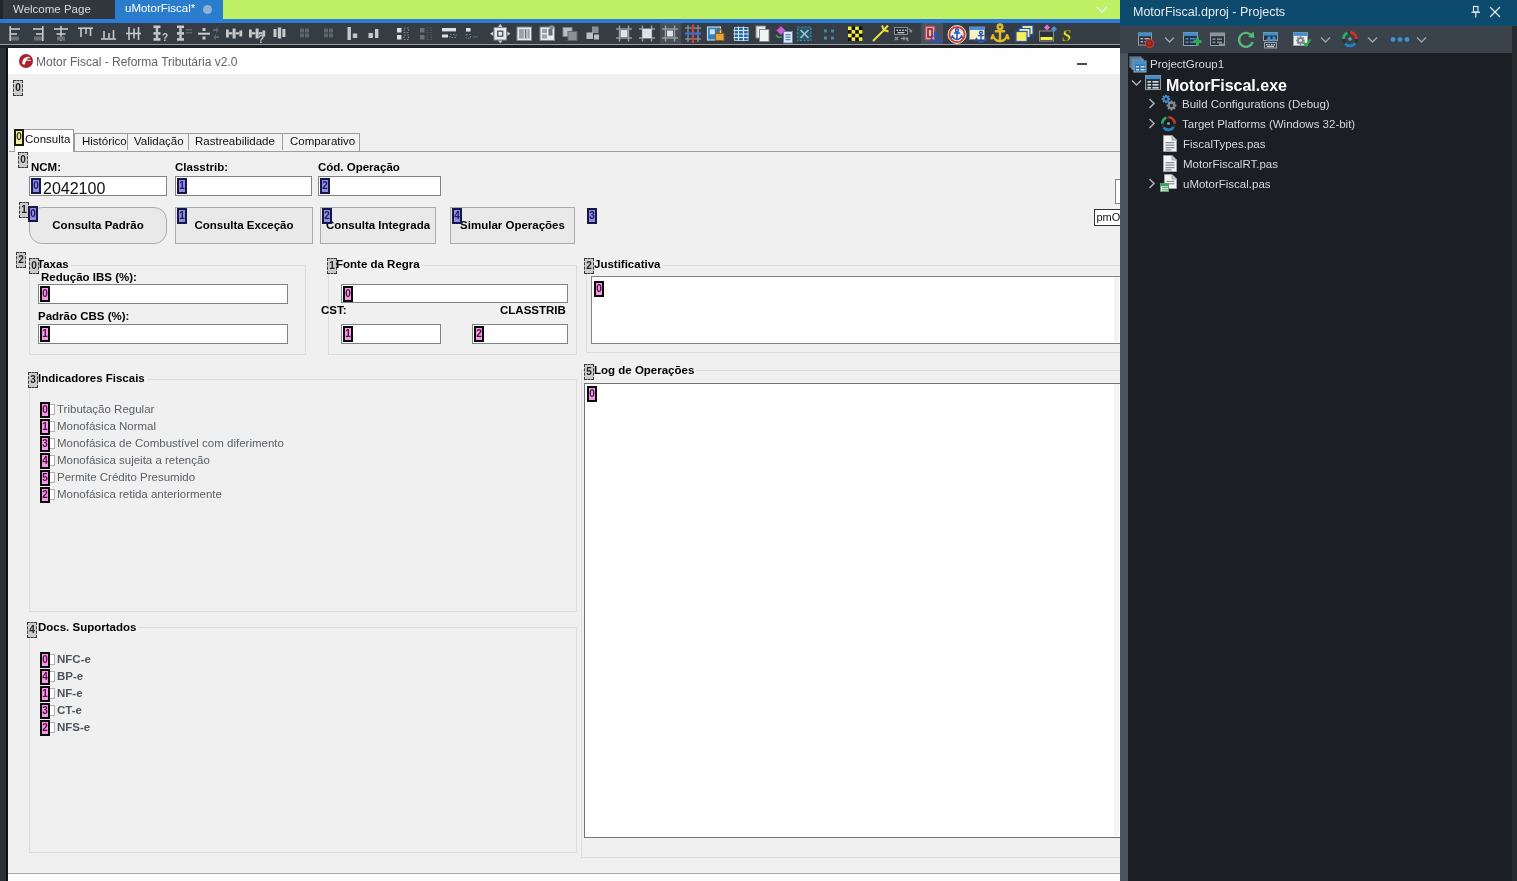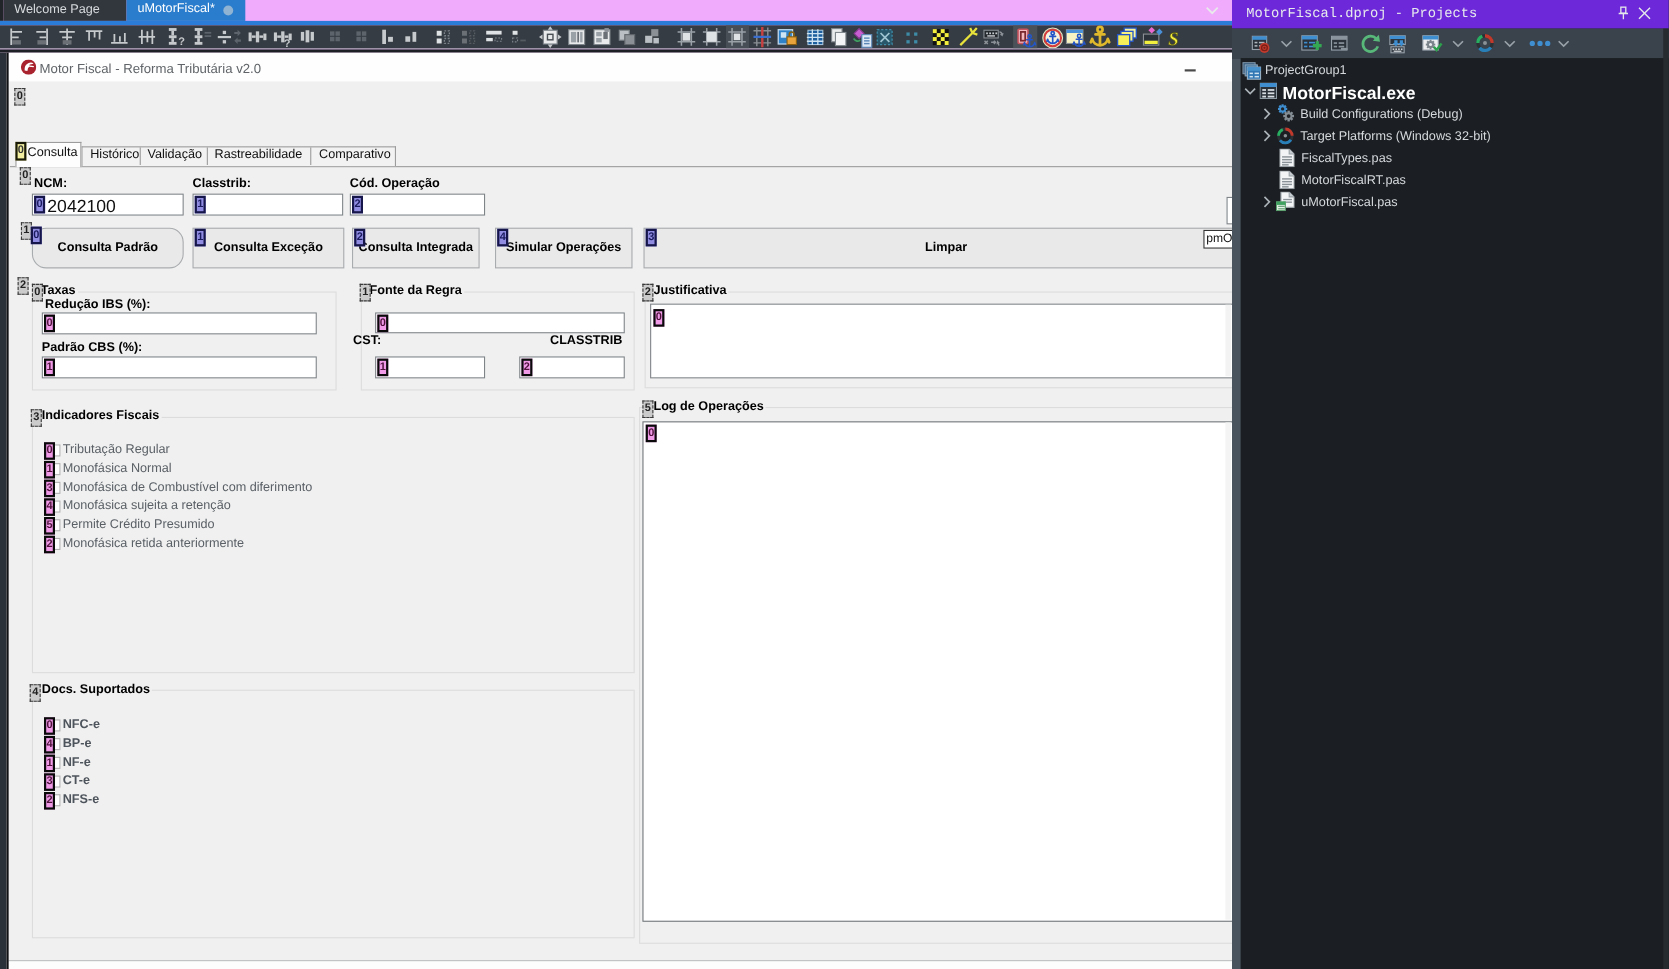--- a/index.html
+++ b/index.html
@@ -13,21 +13,21 @@
 .gp{position:absolute;box-sizing:border-box;border:1px solid #dcdcdc;}
 .gc{position:absolute;background:#f0f0f0;font-weight:bold;font-size:11.5px;color:#000;padding:0 2px;z-index:5;white-space:nowrap;}
 .lb{position:absolute;font-weight:bold;font-size:11.5px;color:#000;white-space:nowrap;}
 .cbx{position:absolute;box-sizing:border-box;width:11px;height:11px;background:#fff;border:1px solid #b0b0b0;}
 .ct{position:absolute;font-size:11.5px;color:#5a6066;white-space:nowrap;}
 .tabtx{position:absolute;font-size:11.5px;color:#101010;white-space:nowrap;}
 .tr{position:absolute;font-size:11.5px;color:#d5d9dc;white-space:nowrap;z-index:3;}
 </style></head>
 <body>
 
-<div class="a" id="edcol" style="left:0;top:0;width:1120px;height:881px;overflow:hidden;background:#f0abfc;">
+<div class="a" id="edcol" style="left:0;top:0;width:1120px;height:881px;overflow:hidden;background:#bef264;">
 
   <div class="a" style="left:0;top:0;width:3px;height:19px;background:#212428;"></div>
   <div class="a" style="left:3px;top:0;width:112px;height:19px;background:#31373d;color:#d8dbde;font-size:11.5px;line-height:19px;padding-left:10px;">Welcome Page</div>
   <div class="a" style="left:115px;top:0;width:108px;height:19px;background:#2a7ccc;color:#fff;font-size:11.5px;">
     <span style="position:absolute;left:10px;top:2px;">uMotorFiscal*</span>
     <span style="position:absolute;left:88px;top:5px;width:9px;height:9px;border-radius:50%;background:#8fb3d2;"></span>
   </div>
   <svg class="a" style="left:1095px;top:5px;" width="16" height="10">
       <polyline points="2,2 7,7 12,2" fill="none" stroke="#e8eaec" stroke-width="1.6"></polyline>
     </svg>
@@ -403,21 +403,20 @@
   <div class="ed" style="left:318px;top:175.5px;width:122.5px;height:20.5px;"></div>
   <div class="b bb" style="left:320px;top:178px;">2</div>
   <div class="ed" style="left:1114.5px;top:179px;width:12px;height:25px;"></div>
   <div class="ed" style="left:1093.5px;top:209px;width:30px;height:16.5px;border-color:#333;z-index:12;"></div>
   <span class="a" style="left:1096.5px;top:210.5px;font-size:11px;color:#101010;z-index:13;">pmOp</span>
 
   <div class="bt" style="left:29px;top:207px;width:138px;height:36.5px;line-height:34px;border-radius:13px;">Consulta Padrão</div>
   <div class="bt" style="left:175px;top:207px;width:138px;height:36.5px;line-height:34px;">Consulta Exceção</div>
   <div class="bt" style="left:320px;top:207px;width:116px;height:36.5px;line-height:34px;">Consulta Integrada</div>
   <div class="bt" style="left:450px;top:207px;width:125px;height:36.5px;line-height:34px;">Simular Operações</div>
-  <div class="bt" style="left:585px;top:207px;width:550px;height:36.5px;line-height:34px;">Limpar</div>
   <div class="b gb" style="left:19px;top:202px;">1</div>
   <div class="b bb" style="left:28px;top:206px;">0</div>
   <div class="b bb" style="left:177px;top:208px;">1</div>
   <div class="b bb" style="left:322px;top:208px;">2</div>
   <div class="b bb" style="left:452px;top:208px;">4</div>
   <div class="b bb" style="left:587px;top:208px;">3</div>
 
   <div class="gp" style="left:29px;top:264.5px;width:277px;height:90.5px;"></div>
   <div class="gc" style="left:35px;top:258px;">Taxas</div>
   <div class="b gb" style="left:16px;top:251.5px;">2</div>
@@ -491,21 +490,21 @@
 
   <div class="gp" style="left:581px;top:370px;width:550px;height:488px;"></div>
   <div class="gc" style="left:592px;top:364px;">Log de Operações</div>
   <div class="b gb" style="left:584px;top:363.5px;">5</div>
   <div class="ed" style="left:584px;top:382.5px;width:547px;height:455px;border-color:#6e7377;"></div>
   <div class="a" style="left:1114px;top:384px;width:5px;height:452px;background:#f4f4f4;"></div>
   <div class="b pb" style="left:587px;top:385.5px;">0</div>
 </div>
 
 <div class="a" style="left:1120px;top:53px;width:8px;height:828px;background:#49545f;"></div>
-<div class="a" id="ptitle" style="left:1120px;top:0;width:397px;height:25.5px;background:#6d28d9;font-family:Liberation Mono, monospace;">
+<div class="a" id="ptitle" style="left:1120px;top:0;width:397px;height:25.5px;background:#0c4a6e;">
   <span style="position:absolute;left:13px;top:5px;font-size:12.5px;color:#e6eaed;">MotorFiscal.dproj - Projects</span>
 </div>
 <div class="a" id="ptb" style="left:1120px;top:25.5px;width:397px;height:27.5px;background:#3a434c;">
 <svg width="397" height="27.5" viewBox="0 0 397 27.5">
 
   <g>
     <rect x="18.5" y="7" width="13" height="12" fill="#2b323a" stroke="#97a1aa" stroke-width="1"></rect>
     <rect x="18.5" y="7" width="13" height="3.2" fill="#3e8ed0"></rect>
     <rect x="20.5" y="12" width="2.6" height="1.4" fill="#aeb6bd"></rect>
         <rect x="24.5" y="12" width="5" height="1.4" fill="#aeb6bd"></rect>

